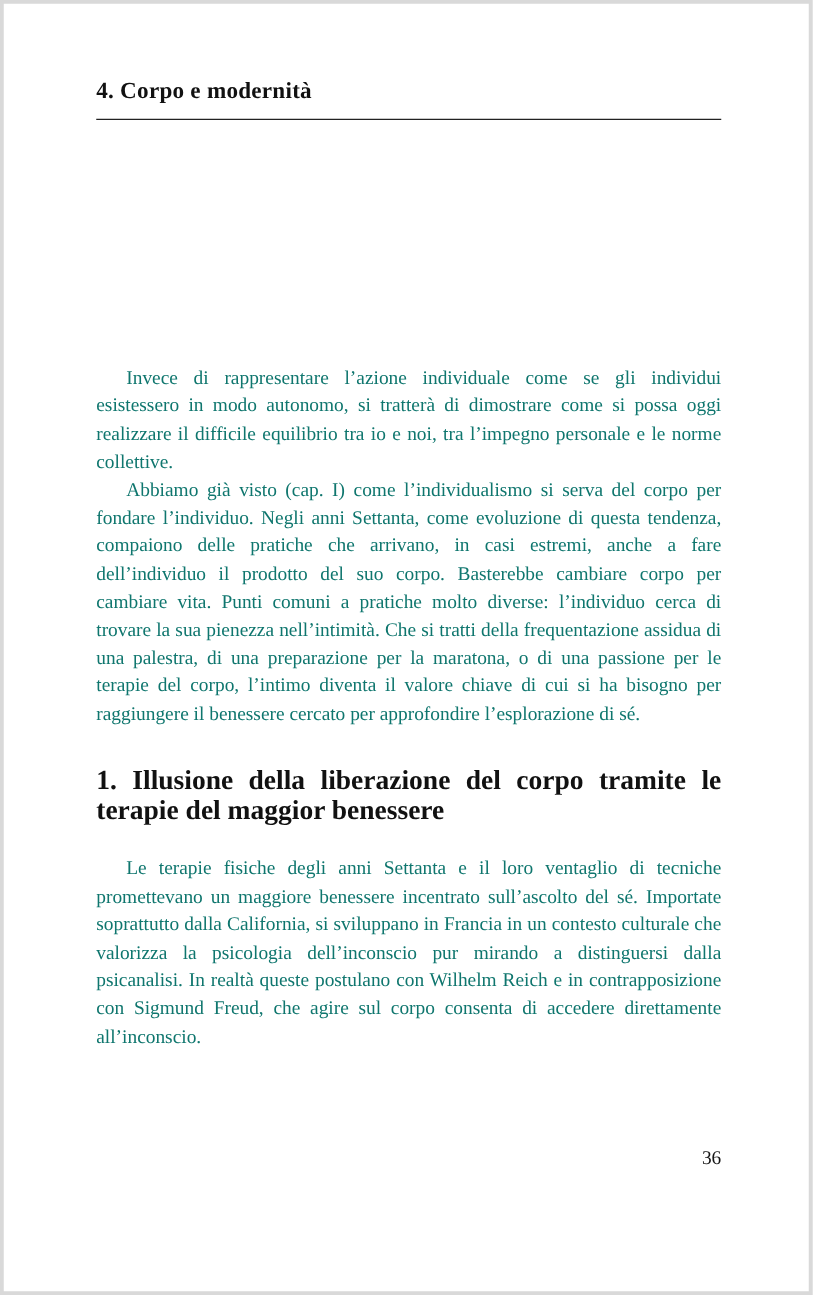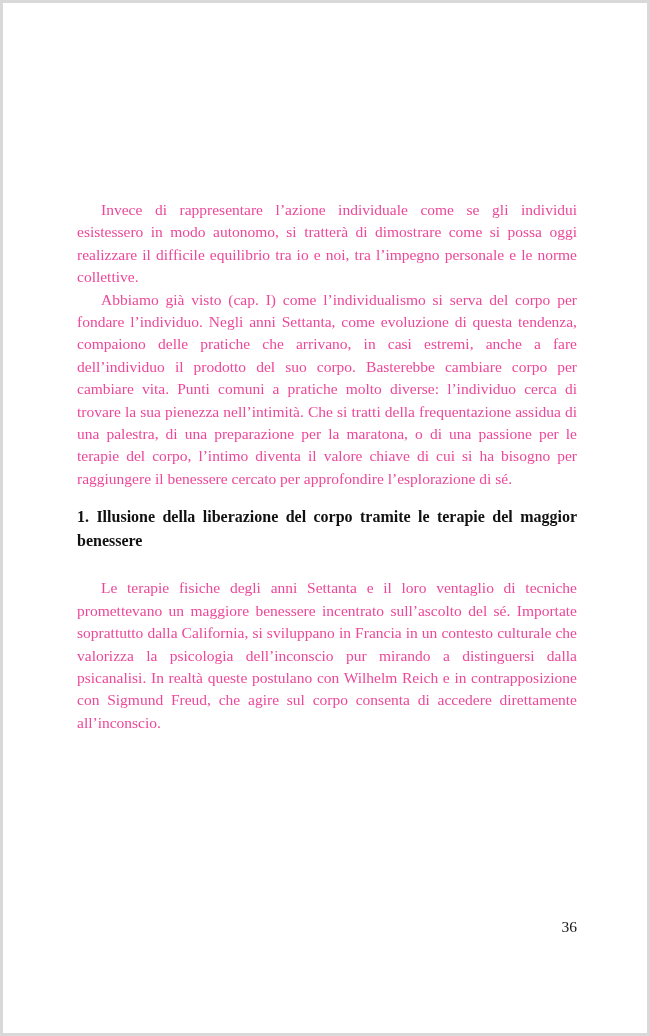--- a/index.html
+++ b/index.html
@@ -37,46 +37,50 @@
   .body-text {
     margin-top: 196px;
   }
 
   p.para {
     font-size: 15.5px;
     line-height: 22.4px;
     text-align: justify;
     text-indent: 24px;
     hyphens: auto;
-    color: #ec4899;
+    color: #0f766e;
   }
 
   h2.section-heading {
-    margin-top: 15px;
+    margin-top: 29px;
     margin-bottom: 25px;
-    font-size: 16px;
+    font-size: 22px;
     line-height: 23.5px;
     font-weight: bold;
     text-align: justify;
     color: #111;
   }
 
   .page-number {
     position: absolute;
     top: 915px;
     right: 70px;
     font-size: 15.5px;
     color: #161616;
   }
 </style>
 </head>
 <body>
 
 <div class="page">
 
+  <header>
+    <h1 class="chapter-title">4. Corpo e modernità</h1>
+    <hr class="title-rule">
+  </header>
 
   <main class="body-text">
 
     <p class="para">Invece di rappresentare l’azione individuale come se gli individui esistessero in modo autonomo, si tratterà di dimostrare come si possa oggi realizzare il difficile equilibrio tra io e noi, tra l’impegno personale e le norme collettive.</p>
 
     <p class="para">Abbiamo già visto (cap. I) come l’individualismo si serva del corpo per fondare l’individuo. Negli anni Settanta, come evoluzione di questa tendenza, compaiono delle pratiche che arrivano, in casi estremi, anche a fare dell’individuo il prodotto del suo corpo. Basterebbe cambiare corpo per cambiare vita. Punti comuni a pratiche molto diverse: l’individuo cerca di trovare la sua pienezza nell’intimità. Che si tratti della frequentazione assidua di una palestra, di una preparazione per la maratona, o di una passione per le terapie del corpo, l’intimo diventa il valore chiave di cui si ha bisogno per raggiungere il benessere cercato per approfondire l’esplorazione di sé.</p>
 
     <h2 class="section-heading">1. Illusione della liberazione del corpo tramite le terapie del maggior benessere</h2>
 
     <p class="para">Le terapie fisiche degli anni Settanta e il loro ventaglio di tecniche promettevano un maggiore benessere incentrato sull’ascolto del sé. Importate soprattutto dalla California, si sviluppano in Francia in un contesto culturale che valorizza la psicologia dell’inconscio pur mirando a distinguersi dalla psicanalisi. In realtà queste postulano con Wilhelm Reich e in contrapposizione con Sigmund Freud, che agire sul corpo consenta di accedere direttamente all’inconscio.</p>

